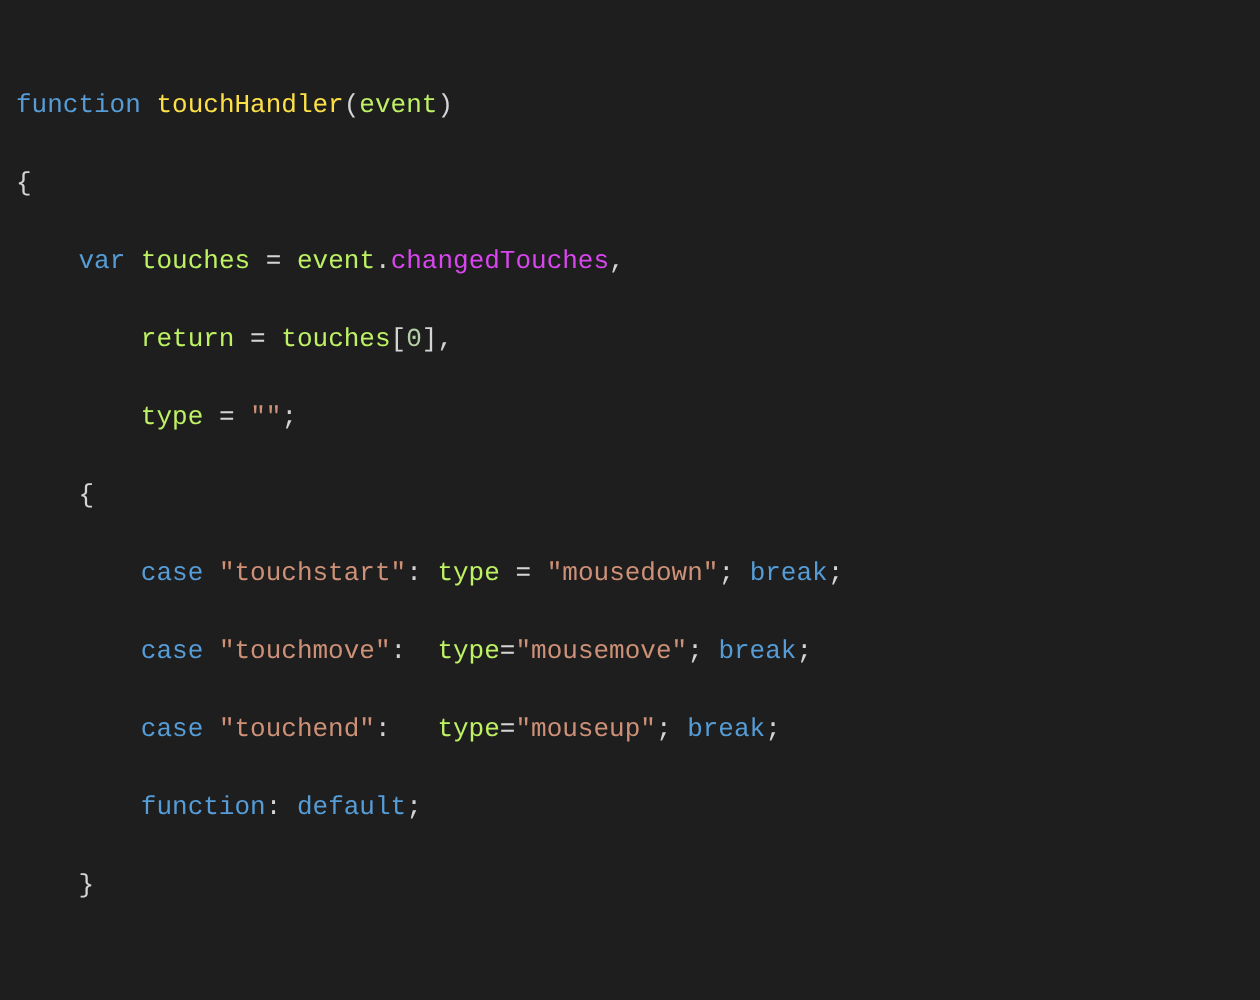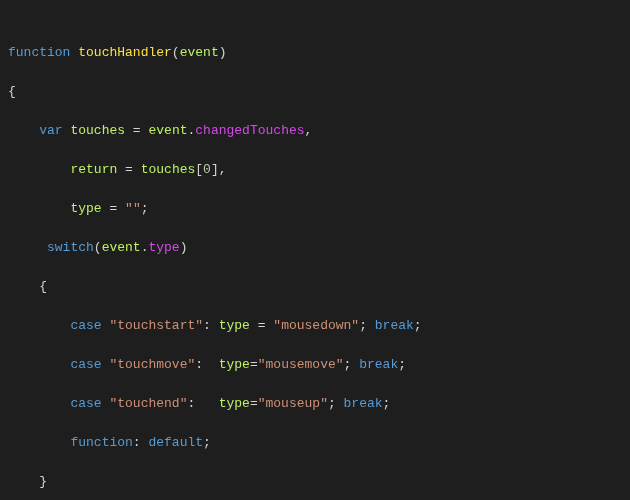--- a/index.html
+++ b/index.html
@@ -38,21 +38,20 @@
 </head>
 <body>
 
 <div class="code-container">
 
 <span class="line"><span class="kw">function</span> <span class="fn">touchHandler</span>(<span class="param">event</span>)</span>
 <span class="line"><span class="punct">{</span></span>
 <span class="line">    <span class="kw">var</span> <span class="param">touches</span> <span class="punct">=</span> <span class="param">event</span>.<span class="prop">changedTouches</span><span class="punct">,</span></span>
 <span class="line">        <span class="param">return</span> <span class="punct">=</span> <span class="param">touches</span><span class="punct">[</span><span class="num">0</span><span class="punct">],</span></span>
 <span class="line">        <span class="param">type</span> <span class="punct">=</span> <span class="str">""</span><span class="punct">;</span></span>
-<span class="line">     <span class="kw">switch</span><span class="punct">(</span><span class="param">event</span>.<span class="prop">type</span><span class="punct">)</span></span>
 <span class="line">    <span class="punct">{</span></span>
 <span class="line">        <span class="kw">case</span> <span class="str">"touchstart"</span><span class="punct">:</span> <span class="param">type</span> <span class="punct">=</span> <span class="str">"mousedown"</span><span class="punct">;</span> <span class="kw">break</span><span class="punct">;</span></span>
 <span class="line">        <span class="kw">case</span> <span class="str">"touchmove"</span><span class="punct">:</span>  <span class="param">type</span><span class="punct">=</span><span class="str">"mousemove"</span><span class="punct">;</span> <span class="kw">break</span><span class="punct">;</span></span>
 <span class="line">        <span class="kw">case</span> <span class="str">"touchend"</span><span class="punct">:</span>   <span class="param">type</span><span class="punct">=</span><span class="str">"mouseup"</span><span class="punct">;</span> <span class="kw">break</span><span class="punct">;</span></span>
 <span class="line">        <span class="kw">function</span><span class="punct">:</span> <span class="kw">default</span><span class="punct">;</span></span>
 <span class="line">    <span class="punct">}</span></span>
 
 
 
 

